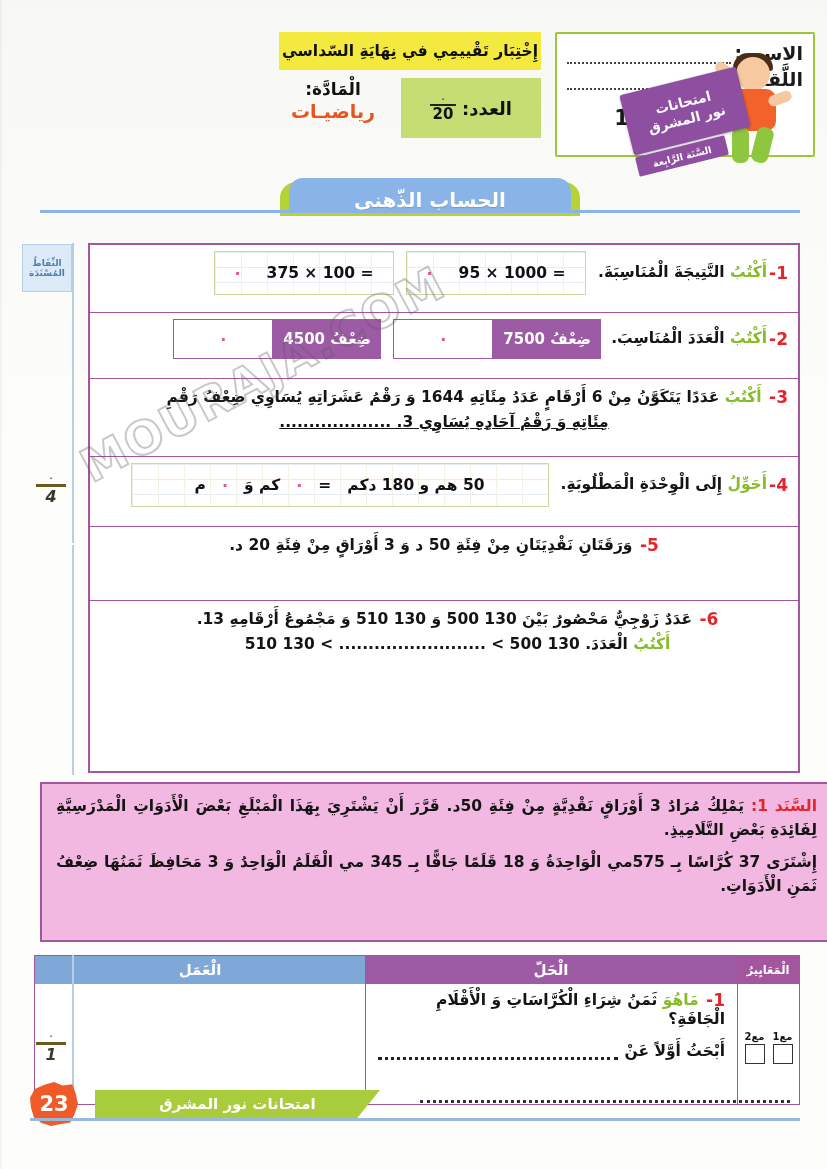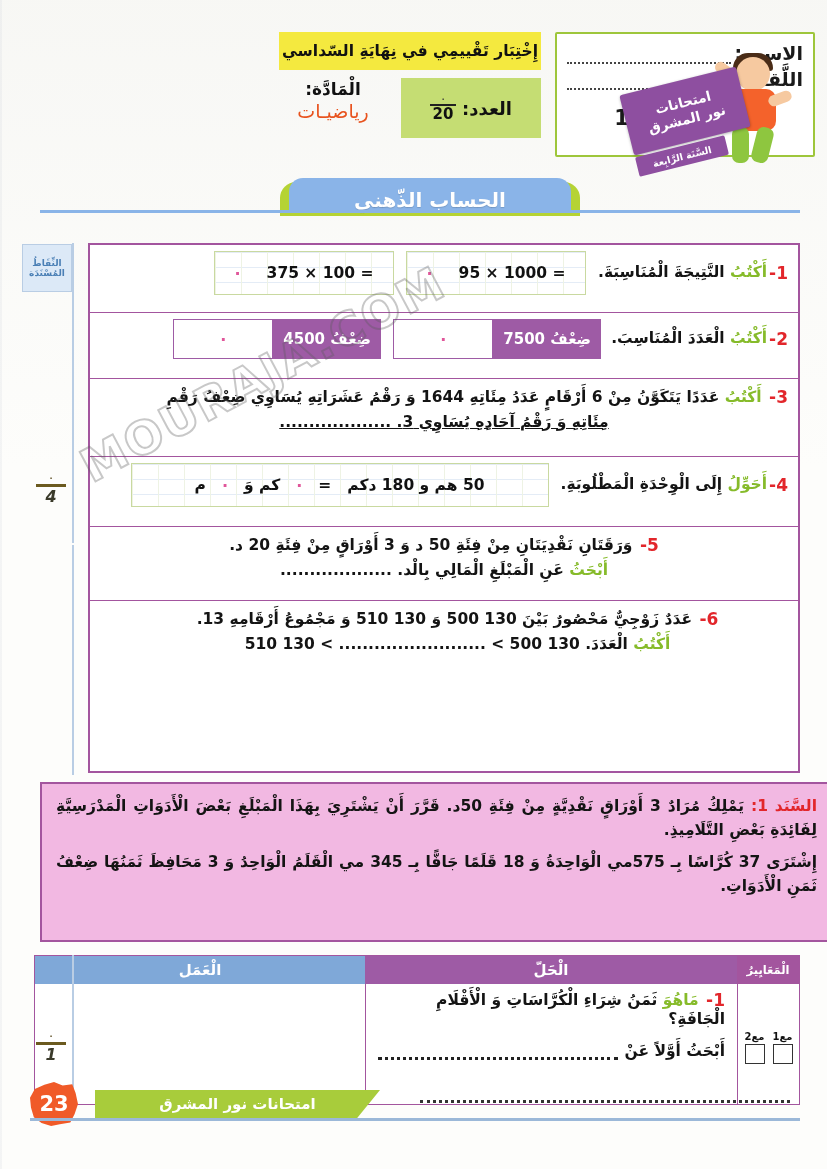--- a/index.html
+++ b/index.html
@@ -36,21 +36,21 @@
   }
 
   .title-yellow{
     position:absolute;right:286px;top:10px;width:262px;height:38px;
     background:#f4e93f;display:flex;align-items:center;justify-content:center;
   }
   .title-yellow span{font-size:15.5px;font-weight:700;color:#111;white-space:nowrap;}
 
   .subject-block{position:absolute;right:440px;top:58px;width:108px;text-align:center;}
   .subject-label{font-size:17px;font-weight:700;color:#111;line-height:1.15;}
-  .subject-value{font-size:19px;font-weight:400;color:#e8531e;line-height:1.2;}
+  .subject-value{font-size:19px;font-weight:700;color:#e8531e;line-height:1.2;}
 
   .mark-box{
     position:absolute;right:286px;top:56px;width:140px;height:60px;
     background:#c5dd73;display:flex;align-items:center;justify-content:center;gap:6px;
     direction:rtl;
   }
   .mark-label{font-size:18px;font-weight:700;color:#111;}
   .mark-frac{display:inline-block;text-align:center;line-height:1;}
   .mark-frac .num{display:block;font-size:12px;color:#333;height:9px;}
   .mark-frac .bar{display:block;width:26px;height:2px;background:#222;margin:1px auto;}
@@ -343,24 +343,20 @@
           <span>م</span>
         </span>
       </div>
     </div>
 
     <div class="qrow" style="height:74px;">
       <div class="qtext" style="text-align:center;">
         <span class="qnum">5-</span>
         <span>وَرَقَتَانِ نَقْدِيَتَانِ مِنْ فِئَةِ 50 د وَ 3 أَوْرَاقٍ مِنْ فِئَةِ 20 د.</span>
       </div>
-      <div class="qtext" style="text-align:center;">
-        <span class="qverb">أَبْحَثُ</span>
-        <span>عَنِ الْمَبْلَغِ الْمَالِي بِالْد. ...................</span>
-      </div>
     </div>
 
     <div class="qrow" style="height:74px;">
       <div class="qtext" style="text-align:center;">
         <span class="qnum">6-</span>
         <span>عَدَدٌ زَوْجِيٌّ مَحْصُورٌ بَيْنَ 130 500 وَ 130 510 وَ مَجْمُوعُ أَرْقَامِهِ 13.</span>
       </div>
       <div class="qtext" style="text-align:center;">
         <span class="qverb">أَكْتُبُ</span>
         <span>الْعَدَدَ. 130 500 &gt; ......................... &gt; 130 510</span>

